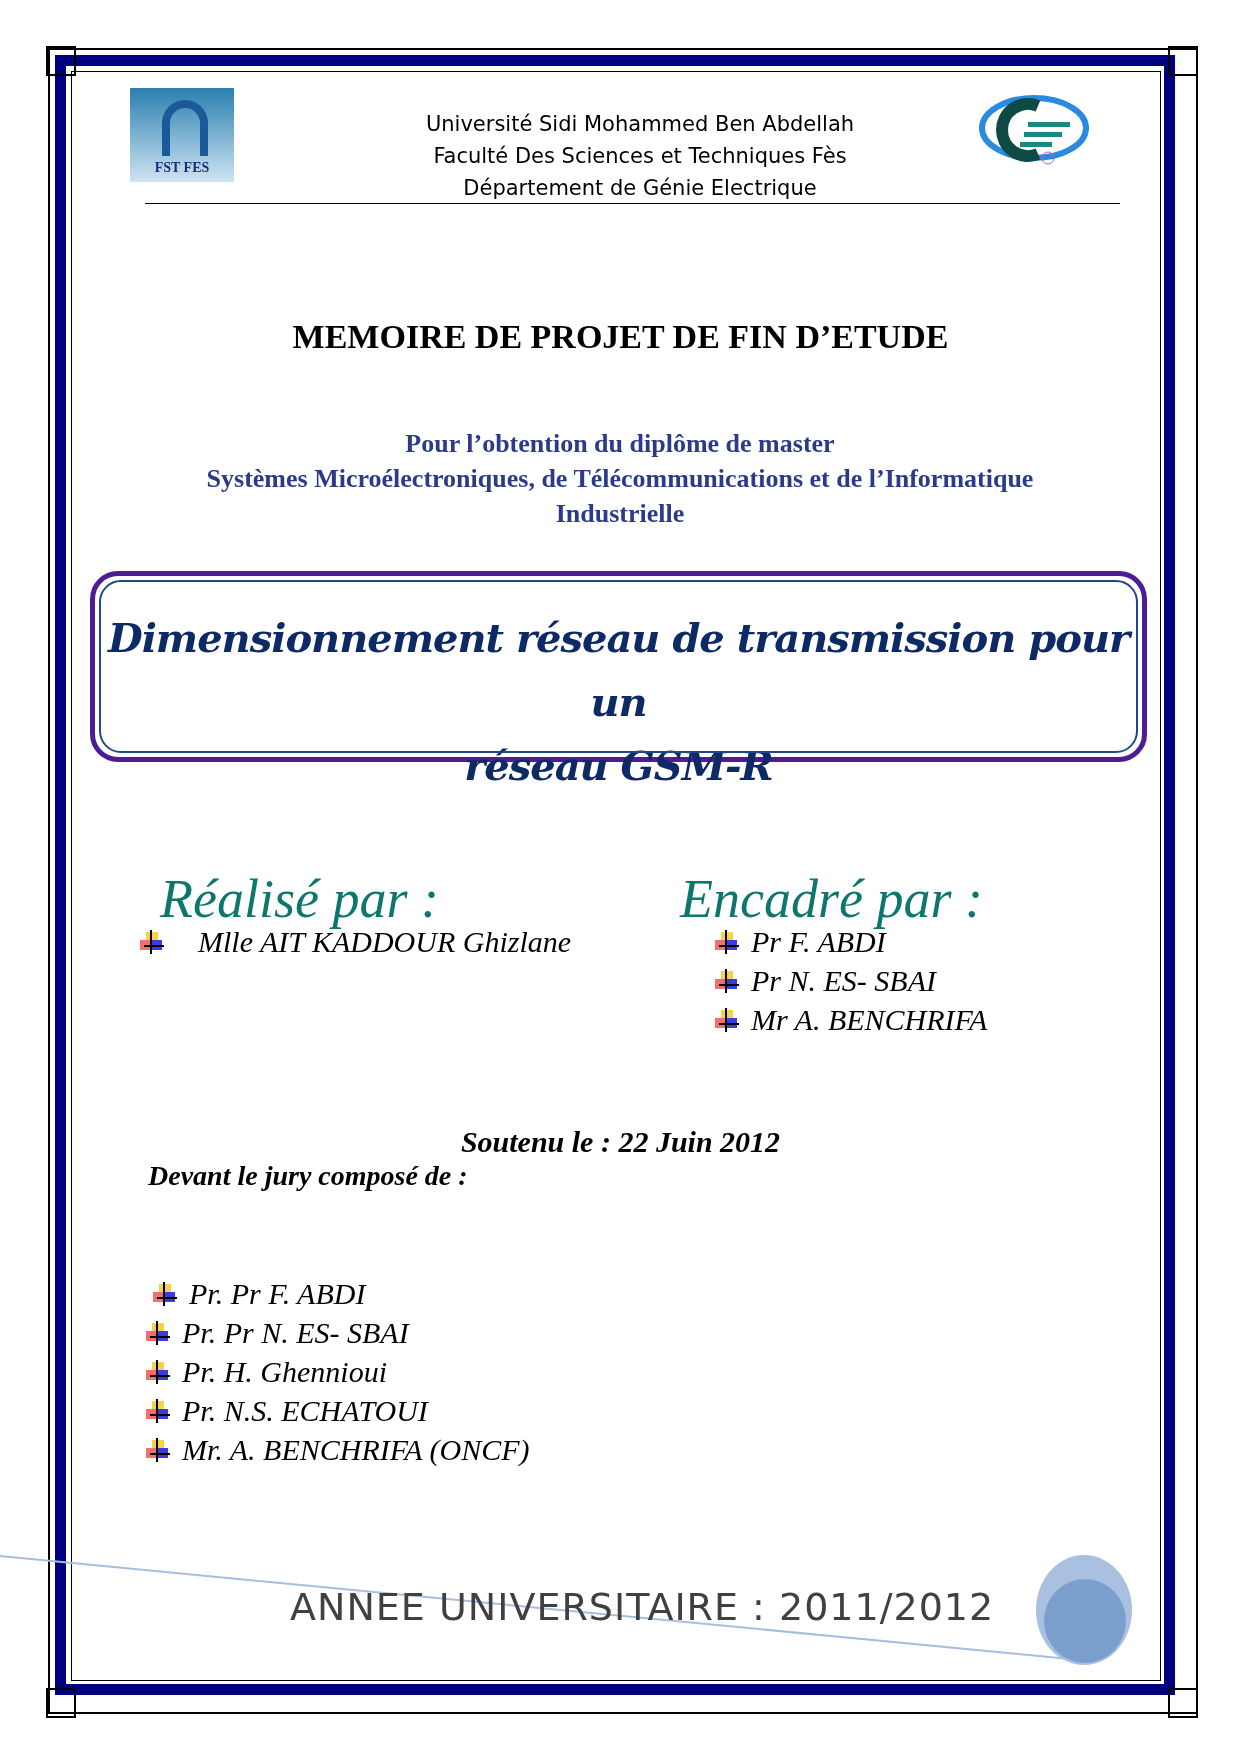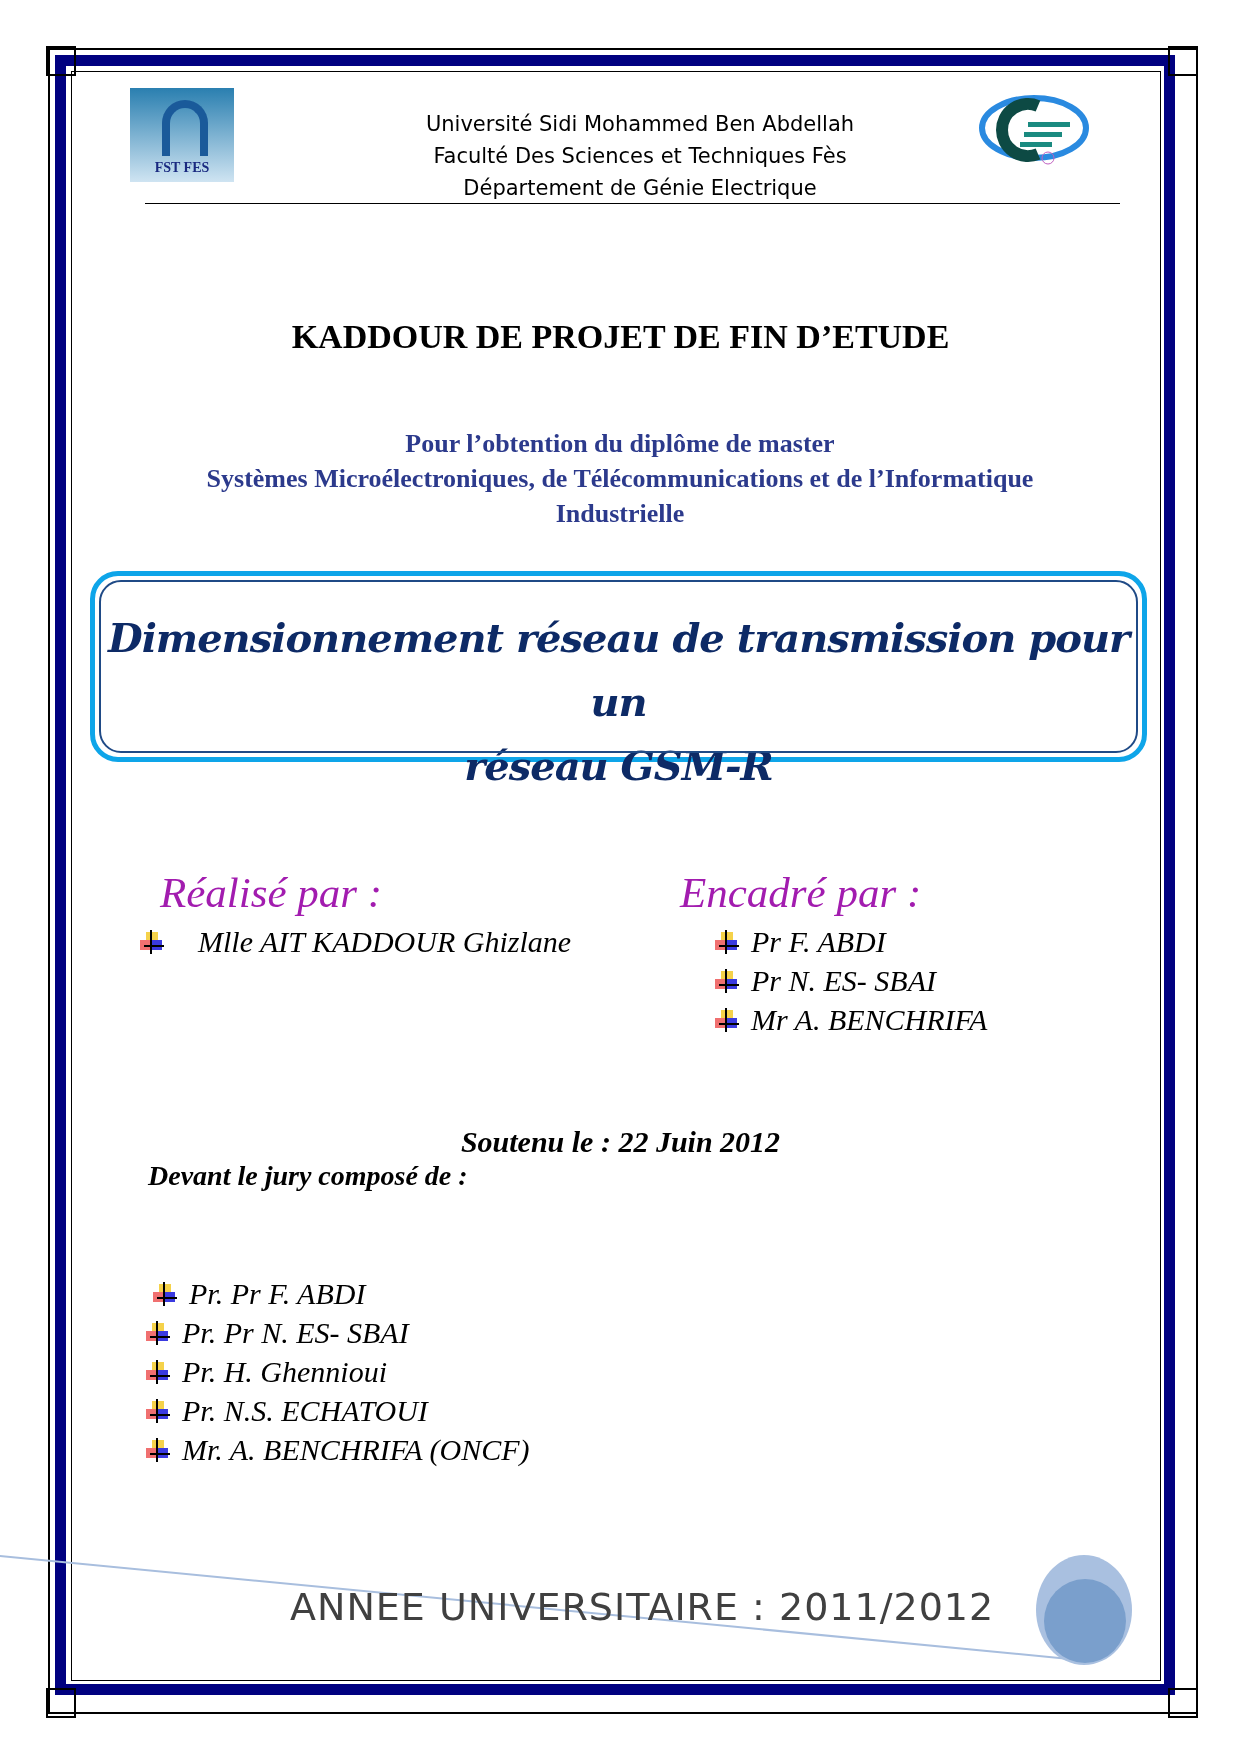--- a/index.html
+++ b/index.html
@@ -9,24 +9,24 @@
   .frame-inner{position:absolute;left:71px;top:71px;width:1088px;height:1608px;border:1px solid #000;}
   .corner{position:absolute;width:26px;height:26px;border:2px solid #000;background:transparent;}
   .header-text{position:absolute;left:350px;top:108px;width:580px;text-align:center;font-family:"DejaVu Sans",sans-serif;font-size:21px;line-height:32px;color:#000;}
   .hr{position:absolute;left:145px;top:203px;width:975px;height:1px;background:#000;}
   .logo-fst{position:absolute;left:130px;top:88px;width:104px;height:94px;background:linear-gradient(#2a7fb0,#cfe4f2);}
   .logo-fst .a{position:absolute;left:32px;top:12px;width:46px;height:56px;border:8px solid #1a5a9a;border-bottom:none;border-radius:23px 23px 0 0;box-sizing:border-box;}
   .logo-fst .txt{position:absolute;left:0;bottom:6px;width:100%;text-align:center;font-family:"Liberation Serif",serif;font-weight:bold;font-size:14px;color:#1a2a80;}
   .logo-ge{position:absolute;left:978px;top:92px;width:112px;height:76px;}
   .title{position:absolute;left:0;width:1241px;text-align:center;top:318px;font-weight:bold;font-size:34px;color:#000;}
   .subtitle{position:absolute;left:130px;width:980px;text-align:center;top:426px;font-weight:bold;font-size:26px;line-height:35px;color:#2c3a8c;}
-  .thesis-box{position:absolute;left:90px;top:571px;width:1057px;height:191px;border:5px solid #0ea5e9;border-radius:28px;box-sizing:border-box;}
+  .thesis-box{position:absolute;left:90px;top:571px;width:1057px;height:191px;border:5px solid #4c1d95;border-radius:28px;box-sizing:border-box;}
   .thesis-box::after{content:"";position:absolute;left:4px;top:4px;right:4px;bottom:4px;border:2px solid #1f4a86;border-radius:22px;}
   .thesis-title{position:absolute;left:0;top:30px;width:100%;text-align:center;font-style:italic;font-weight:bold;font-size:40px;line-height:64px;color:#0d2a66;font-family:"DejaVu Serif",serif;letter-spacing:-1px;}
-  .section-label{position:absolute;font-style:italic;font-size:43px;color:#a21caf;}
+  .section-label{position:absolute;font-style:italic;font-size:54px;color:#0f766e;}
   .item{position:absolute;font-style:italic;font-size:30px;color:#000;display:flex;align-items:center;}
   .bullet{width:24px;height:24px;position:relative;margin-right:12px;display:inline-block;flex-shrink:0;}
   .bullet .y{position:absolute;left:6px;top:2px;width:12px;height:12px;background:#f5d24a;}
   .bullet .r{position:absolute;left:0;top:10px;width:10px;height:10px;background:#f07070;}
   .bullet .b{position:absolute;left:10px;top:10px;width:12px;height:10px;background:#3a3ae0;}
   .bullet .v{position:absolute;left:10px;top:0;width:2px;height:24px;background:#000;}
   .bullet .h{position:absolute;left:4px;top:15px;width:20px;height:2px;background:#000;}
   .defense{position:absolute;left:0;width:1241px;text-align:center;top:1085px;font-style:italic;font-weight:bold;font-size:30px;margin-top:40px;}
   .jury-label{position:absolute;left:148px;top:1160px;font-style:italic;font-weight:bold;font-size:28px;}
   .year{position:absolute;left:290px;top:1585px;font-family:"DejaVu Sans",sans-serif;font-size:38px;color:#404040;letter-spacing:1px;}
@@ -60,21 +60,21 @@
   <ellipse cx="56" cy="36" rx="52" ry="30" fill="none" stroke="#2a8ae0" stroke-width="6"></ellipse>
   <path d="M60 14 A26 26 0 1 0 60 62" fill="none" stroke="#0d4a44" stroke-width="12"></path>
   <rect x="50" y="30" width="42" height="5" fill="#1a8a80"></rect>
   <rect x="46" y="40" width="38" height="5" fill="#1a8a80"></rect>
   <rect x="42" y="50" width="32" height="5" fill="#1a8a80"></rect>
   <circle cx="70" cy="66" r="6" fill="none" stroke="#c060c0" stroke-width="1"></circle>
 </svg>
 
 <div class="hr"></div>
 
-<div class="title">KADDOUR DE PROJET DE FIN D’ETUDE</div>
+<div class="title">MEMOIRE DE PROJET DE FIN D’ETUDE</div>
 
 <div class="subtitle">
   <div>Pour l’obtention du diplôme de master</div>
   <div>Systèmes Microélectroniques, de Télécommunications et de l’Informatique</div>
   <div>Industrielle</div>
 </div>
 
 <div class="thesis-box">
   <div class="thesis-title">
     <div>Dimensionnement réseau de transmission pour un</div>

